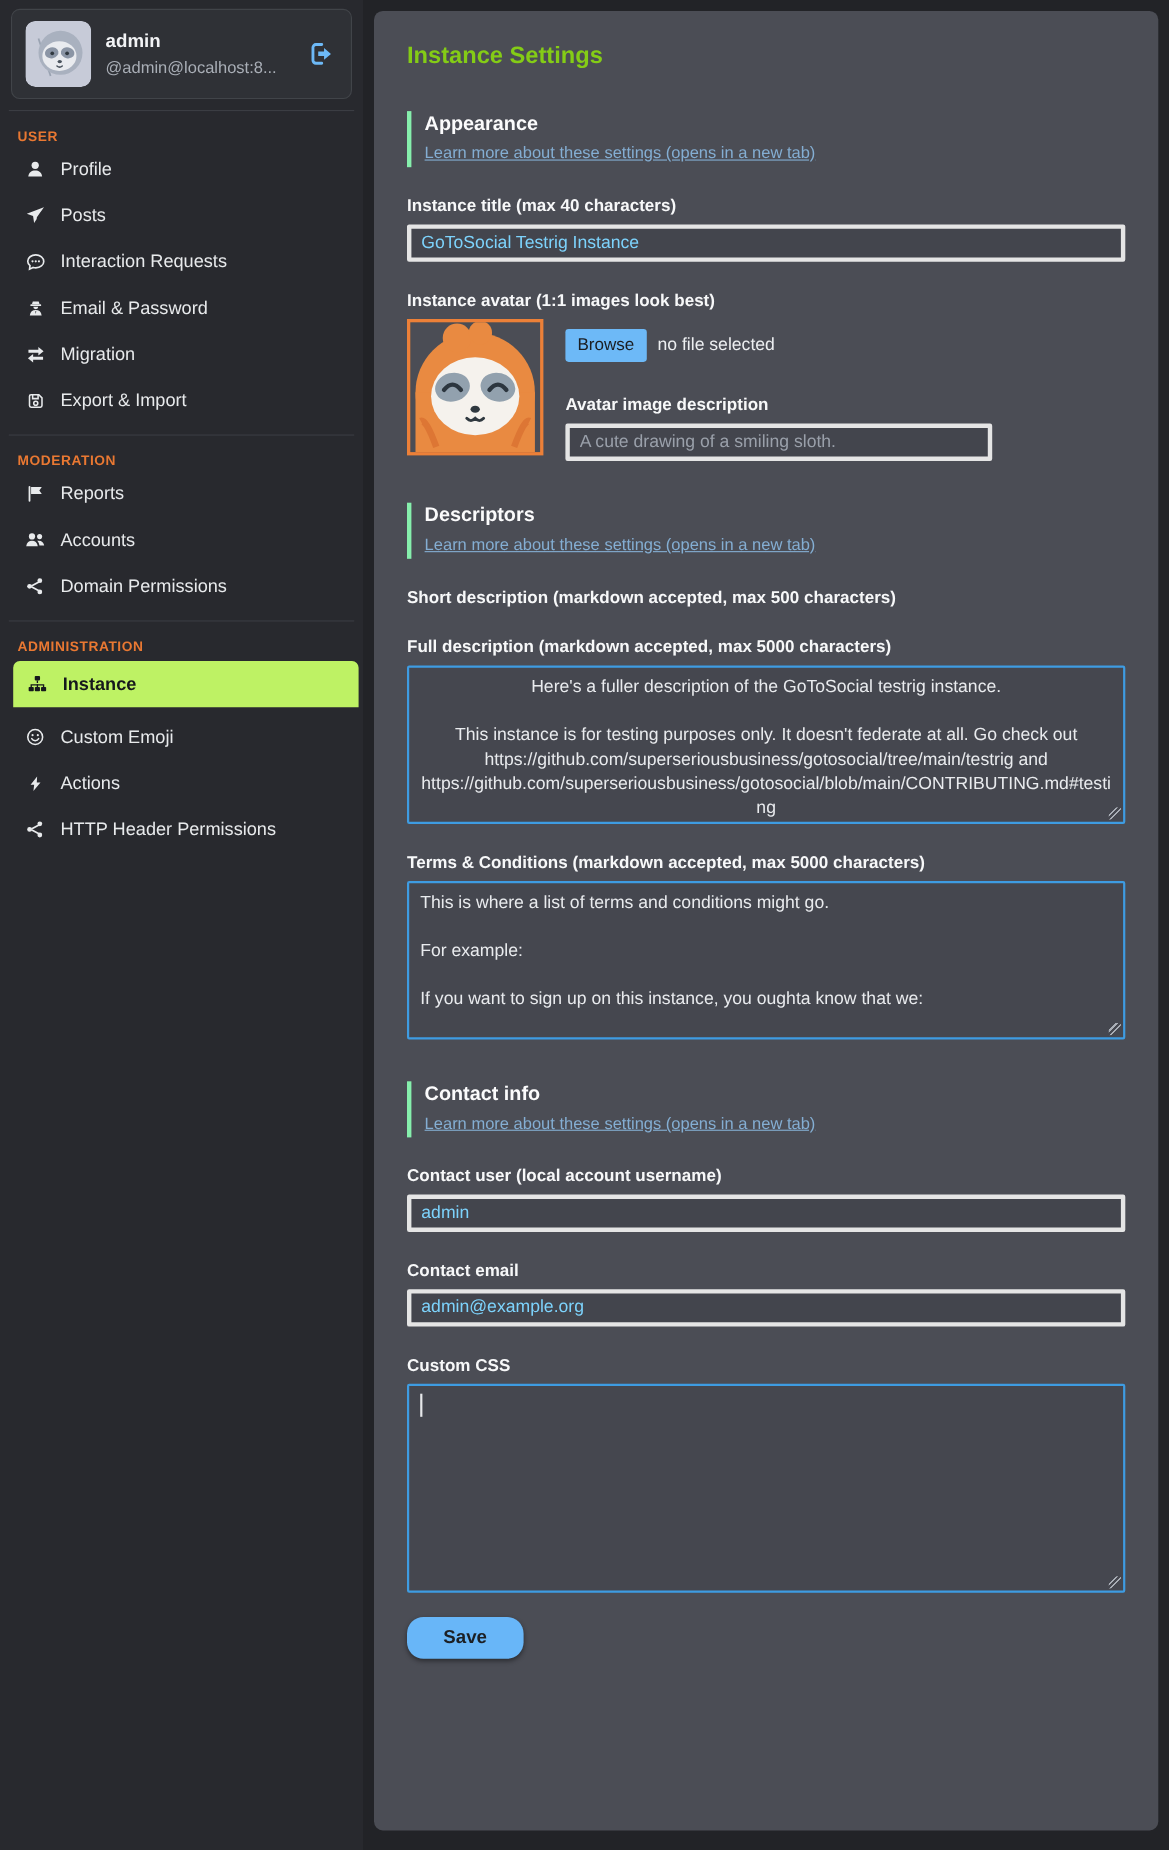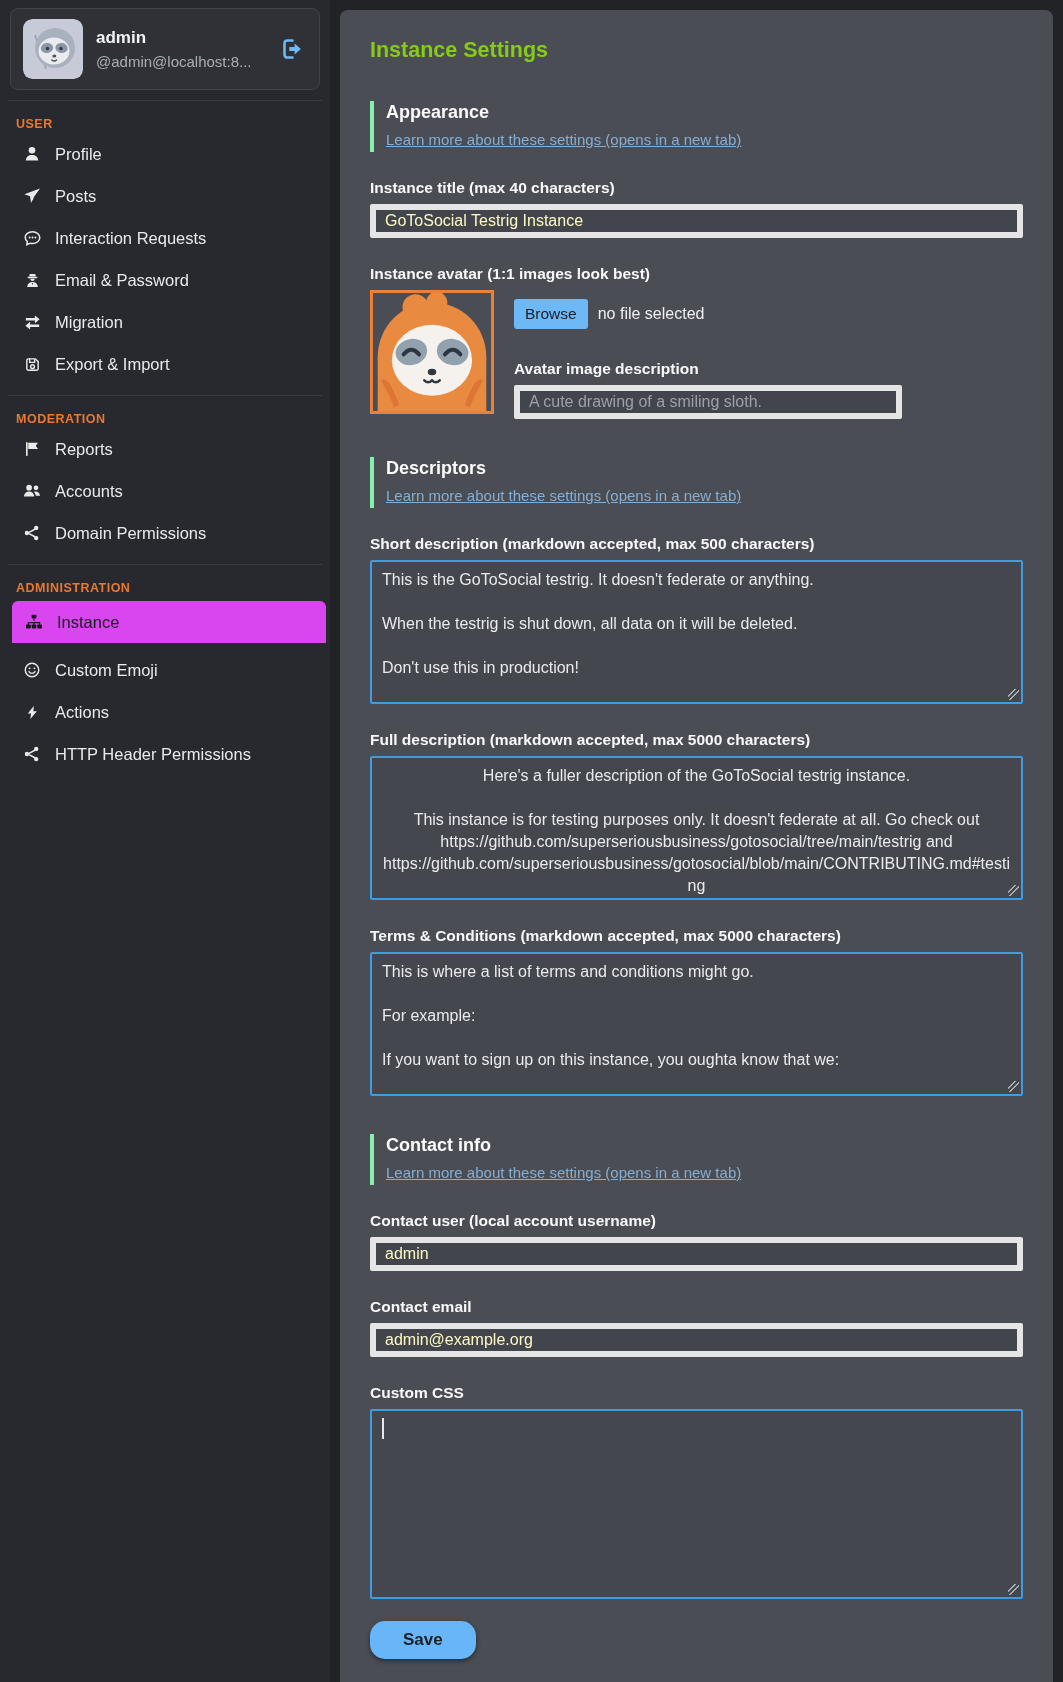--- a/index.html
+++ b/index.html
@@ -21,39 +21,39 @@
   .uc-name{font-size:17px;font-weight:bold;color:#f2f3f5}
   .uc-handle{font-size:15px;color:#a9aeb6;white-space:nowrap}
   .uc-logout{margin-left:auto;color:#6db9f7;flex:none;margin-right:2px;cursor:pointer}
   .divider{height:1px;background:#3b3d43;margin:10px 8px}
   .section-label{color:#e97832;font-weight:bold;font-size:12.5px;
     letter-spacing:.5px;margin:16px 0 2px 16px}
   .menu-item{display:flex;align-items:center;gap:13px;padding:11px 8px 11px 22px;
     color:#e8eaec;font-size:16.5px;cursor:pointer;line-height:19px}
   .mi-icon{width:20px;height:20px;flex:none;display:flex;align-items:center;justify-content:center}
   .admin-group{margin:6px 4px 6px 12px}
-  .item-selected{background:#d946ef;color:#16181c;font-weight:normal;
+  .item-selected{background:#bef264;color:#16181c;font-weight:bold;
     border-radius:6px 6px 0 0;padding-left:12px}
   .submenu{background:#3a3d44;border:1px solid #474a51;border-left:3px solid #3f9ee5;
     border-radius:0 0 4px 4px;padding:3px 0;box-sizing:border-box}
   .submenu .menu-item{padding-left:19px}
   .item-active{color:#7cc2fb;font-weight:bold}
 
   
   .panel{position:absolute;left:340px;top:10px;width:713px;min-height:1654px;
     background:#4b4d55;border-radius:8px;box-sizing:border-box;
     padding:24px 30px 40px}
   .page-title{font-size:21.5px;font-weight:bold;color:#84cc16;margin:4px 0 0}
   .section-header{border-left:4px solid #86efac;padding:1px 0 3px 12px;margin-top:38px}
   .section-header h2{font-size:18px;font-weight:bold;color:#fbfbfc;margin:0 0 8px}
   .learn-link{color:#84aed3;font-size:15px;text-decoration:underline;cursor:pointer}
   .field{margin-top:27px}
   .field-label{display:block;font-size:15.5px;font-weight:bold;color:#f7f8f9;margin-bottom:7px}
   .text-input{display:block;width:100%;box-sizing:border-box;height:34px;
-    background:#43454d;border:6px solid #e5e5e5;border-radius:2px;color:#fef9c3;
+    background:#43454d;border:4px solid #e5e5e5;border-radius:2px;color:#7dd3fc;
     font-size:16px;padding:0 9px;font-family:inherit;outline:none}
   .text-input::placeholder{color:#9aa0aa;opacity:1}
   .ta-wrap{position:relative}
   textarea.text-area{display:block;width:100%;box-sizing:border-box;
     background:#45474f;border:2px solid #3e9ce2;border-radius:2px;color:#e9ebee;
     font-size:16px;line-height:22px;padding:7px 10px;font-family:inherit;
     resize:none;outline:none;overflow:hidden;word-break:break-word}
   .grip{position:absolute;right:4px;bottom:4px;width:11px;height:11px;cursor:nwse-resize;
     background:linear-gradient(135deg,transparent 0 4.5px,#a8adb5 4.5px 6px,
       transparent 6px 8px,#a8adb5 8px 9.5px,transparent 9.5px)}
@@ -316,28 +316,20 @@
   </div>
 
   
   <div class="section-header">
     <h2>Descriptors</h2>
     <a class="learn-link">Learn more about these settings (opens in a new tab)</a>
   </div>
 
   <div class="field">
     <label class="field-label">Short description (markdown accepted, max 500 characters)</label>
-    <div class="ta-wrap">
-      <textarea class="text-area" style="height: 144px;">This is the GoToSocial testrig. It doesn't federate or anything.
-
-When the testrig is shut down, all data on it will be deleted.
-
-Don't use this in production!</textarea>
-      <div class="grip"></div>
-    </div>
   </div>
 
   <div class="field">
     <label class="field-label">Full description (markdown accepted, max 5000 characters)</label>
     <div class="ta-wrap">
       <textarea class="text-area" style="height: 144px; text-align: center;">Here's a fuller description of the GoToSocial testrig instance.
 
 This instance is for testing purposes only. It doesn't federate at all. Go check out https://github.com/superseriousbusiness/gotosocial/tree/main/testrig and https://github.com/superseriousbusiness/gotosocial/blob/main/CONTRIBUTING.md#testing</textarea>
       <div class="grip"></div>
     </div>

